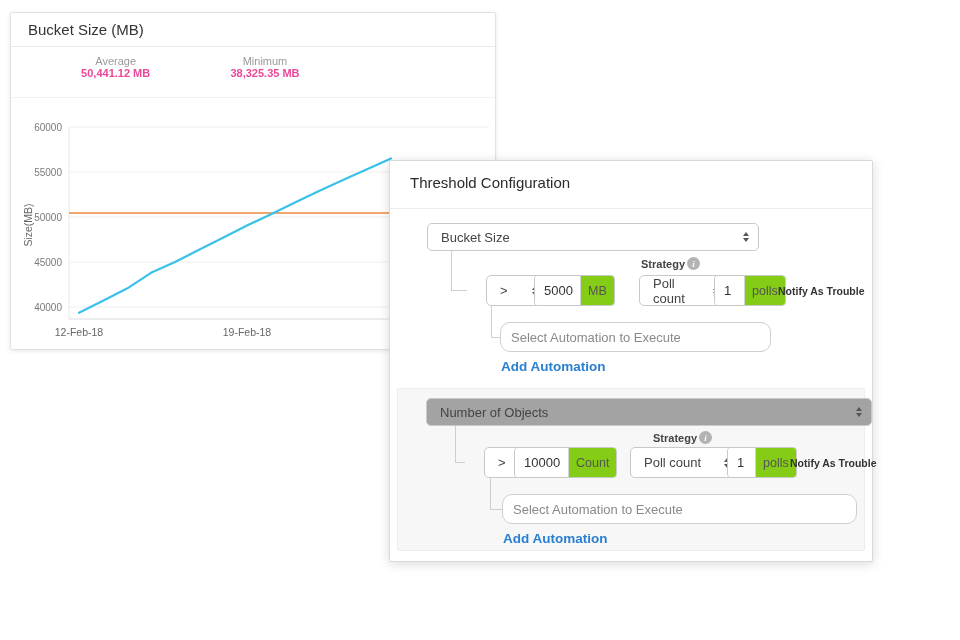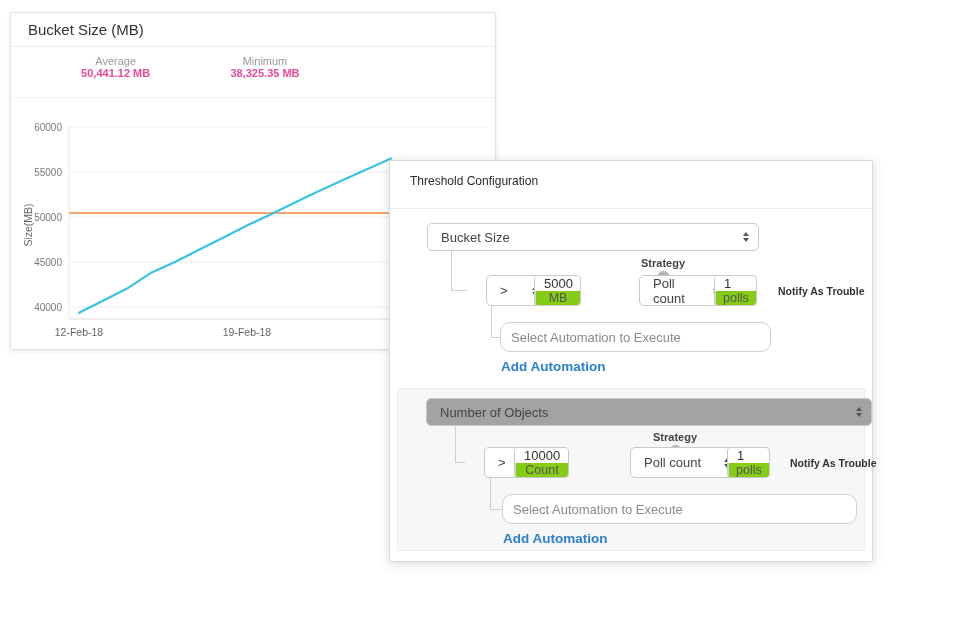--- a/index.html
+++ b/index.html
@@ -29,47 +29,47 @@
   .stat-value{font-size:11px;color:#ec4899;font-weight:bold;}
   .chart-svg{position:absolute;left:0;top:0;pointer-events:none;}
 
   
   .threshold-panel{
     position:absolute;left:389px;top:160px;width:482px;height:400px;
     background:#fff;border:1px solid #d9d9d9;border-radius:2px;
     box-shadow:0 2px 12px rgba(0,0,0,.15);z-index:5;
   }
   .tc-title{
-    height:34px;padding:13px 0 0 20px;font-size:12px;color:#2b2b2b;
+    height:34px;padding:13px 0 0 20px;font-size:15px;color:#2b2b2b;
     border-bottom:1px solid #ececec;
   }
 
   .sel{
     position:absolute;background:#fff;border:1px solid #c9c9c9;border-radius:5px;
     font-size:13px;color:#444;display:flex;align-items:center;
     padding:0 24px 0 13px;box-sizing:border-box;cursor:pointer;height:28px;margin-left:20px;
   }
   .spin{position:absolute;right:9px;top:50%;transform:translateY(-50%);
     display:flex;flex-direction:column;align-items:center;gap:2px;}
   .spin i{display:block;width:0;height:0;border-left:3.5px solid transparent;border-right:3.5px solid transparent;}
   .spin .up{border-bottom:4.5px solid #555;}
   .spin .dn{border-top:4.5px solid #555;}
 
   .grp{position:absolute;display:flex;height:31px;box-sizing:border-box;
-    border:1px solid #c9c9c9;border-radius:4px;overflow:hidden;background:#fff;flex-direction:column;}
+    border:1px solid #c9c9c9;border-radius:4px;overflow:hidden;background:#fff;}
   .grp input{
     border:none;outline:none;font-size:13px;color:#333;padding:0 6px 0 9px;
     font-family:"Liberation Sans",sans-serif;min-width:0;background:#fff;
   }
   .sfx{
     background:#84cc16;border-left:1px solid #d4d4d4;color:#555;font-size:12.5px;
     display:flex;align-items:center;justify-content:center;padding:0 7px;white-space:nowrap;
   }
 
-  .strategy-row{position:absolute;display:flex;align-items:center;gap:2px;flex-direction:column;}
+  .strategy-row{position:absolute;display:flex;align-items:center;gap:2px;}
   .strategy-label{font-size:11px;color:#444;font-weight:bold;}
   .info-icon{
     width:13px;height:13px;border-radius:50%;background:#b3b3b3;color:#fff;
     font-size:9px;font-weight:bold;font-style:italic;
     display:inline-flex;align-items:center;justify-content:center;cursor:pointer;
     font-family:"Liberation Serif",serif;
   }
   .conn{position:absolute;border-left:1px solid #cfcfcf;border-bottom:1px solid #cfcfcf;}
 
   .notify{position:absolute;font-size:10.5px;font-weight:bold;color:#333;white-space:nowrap;}

